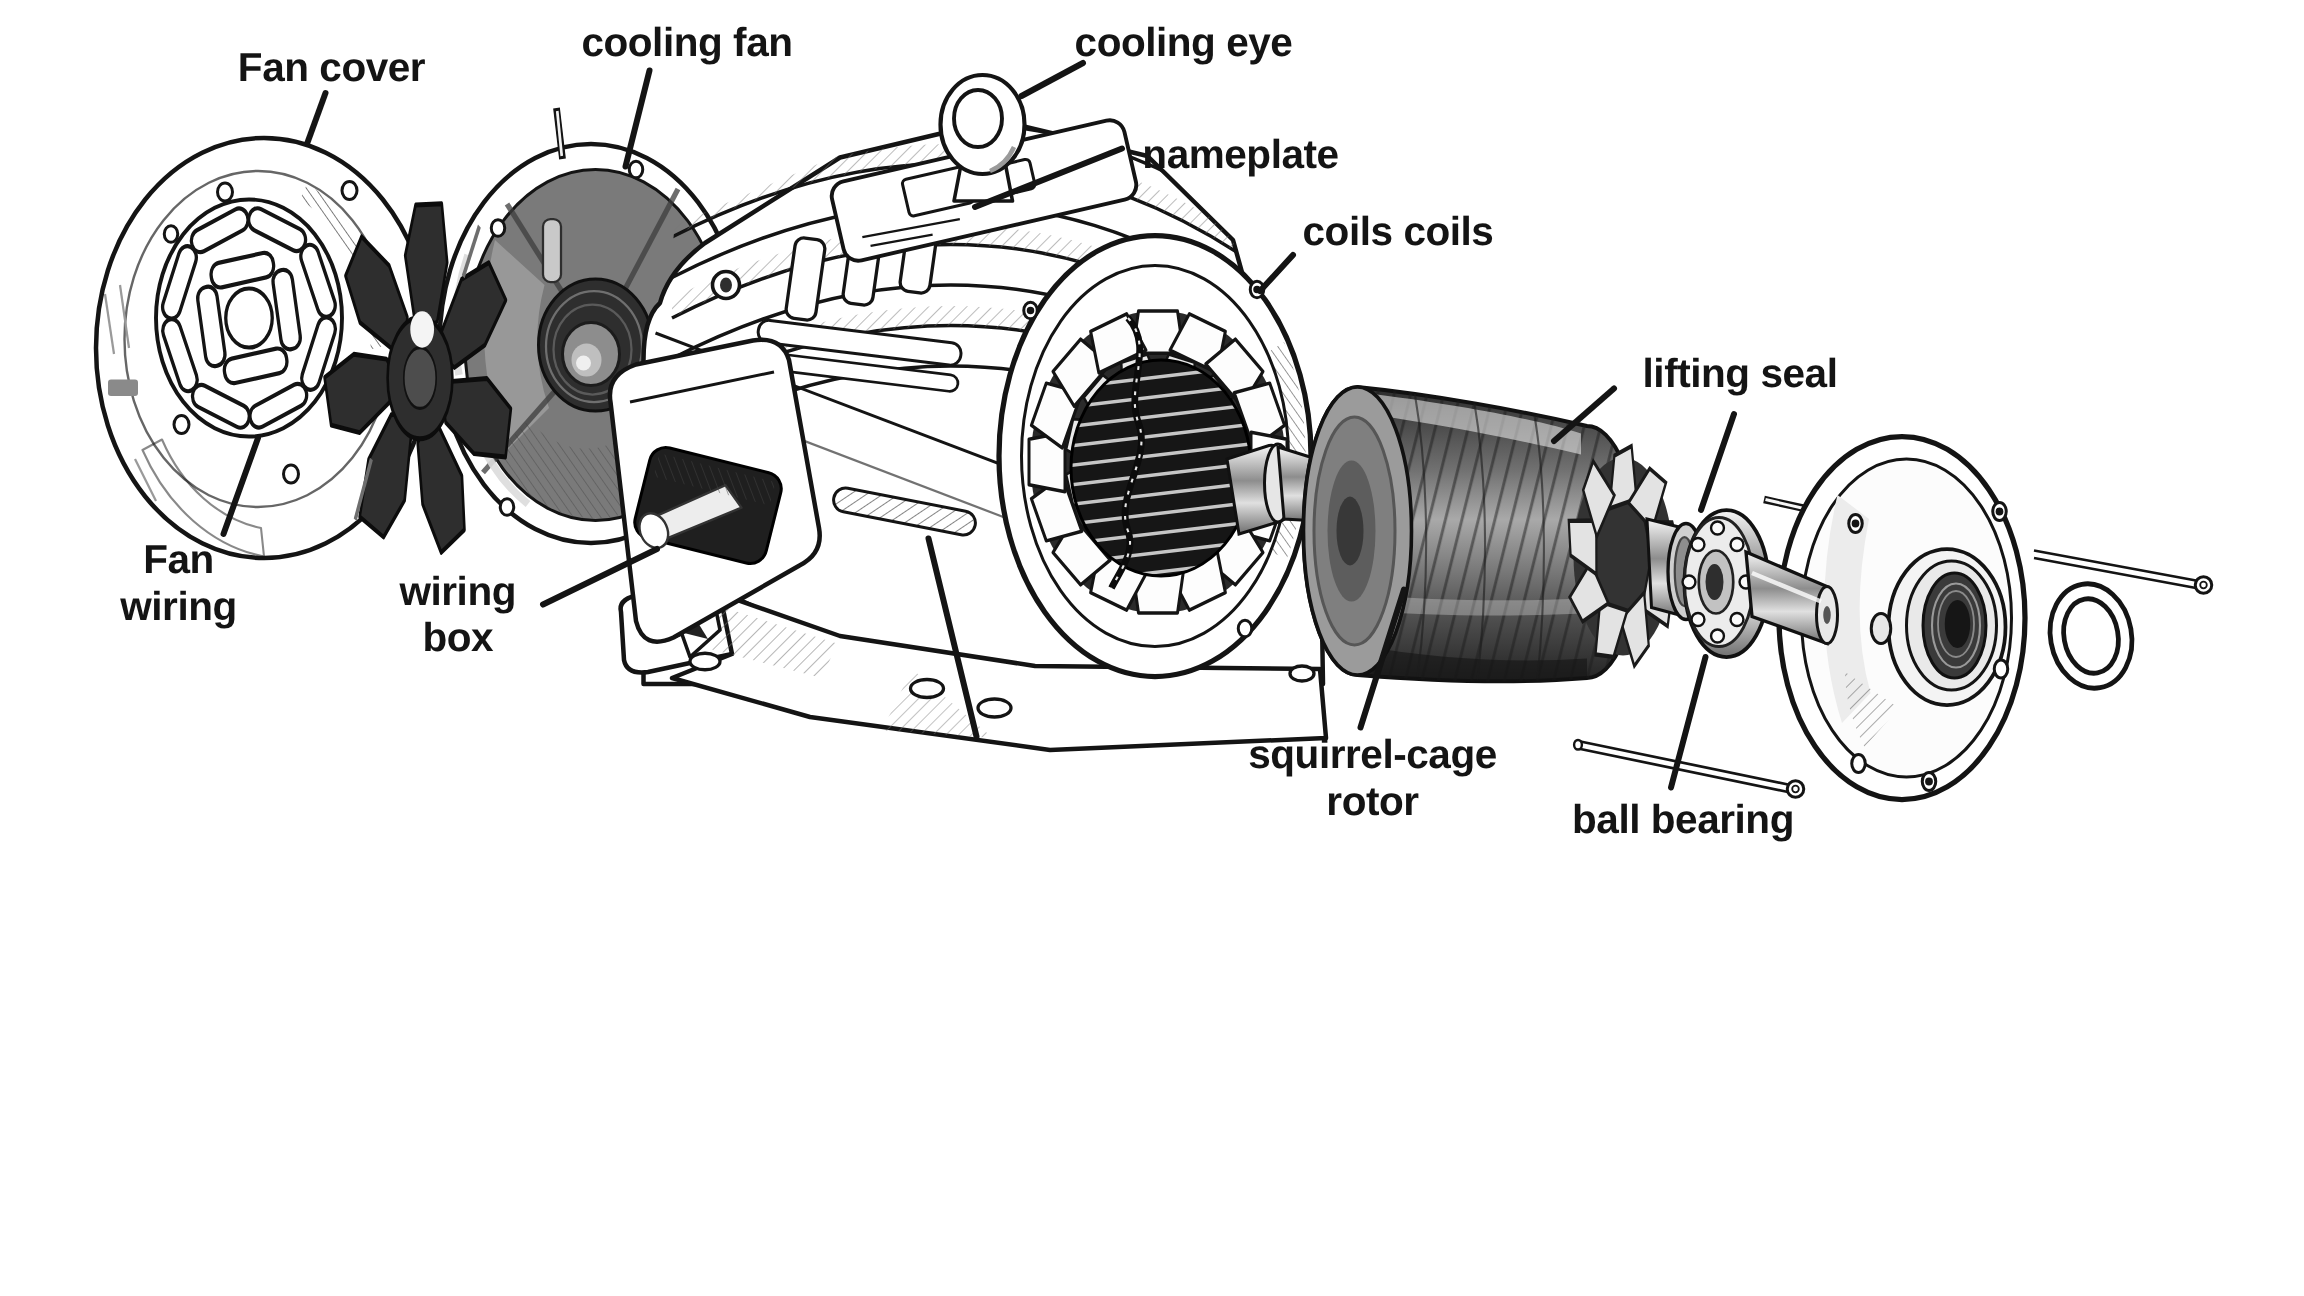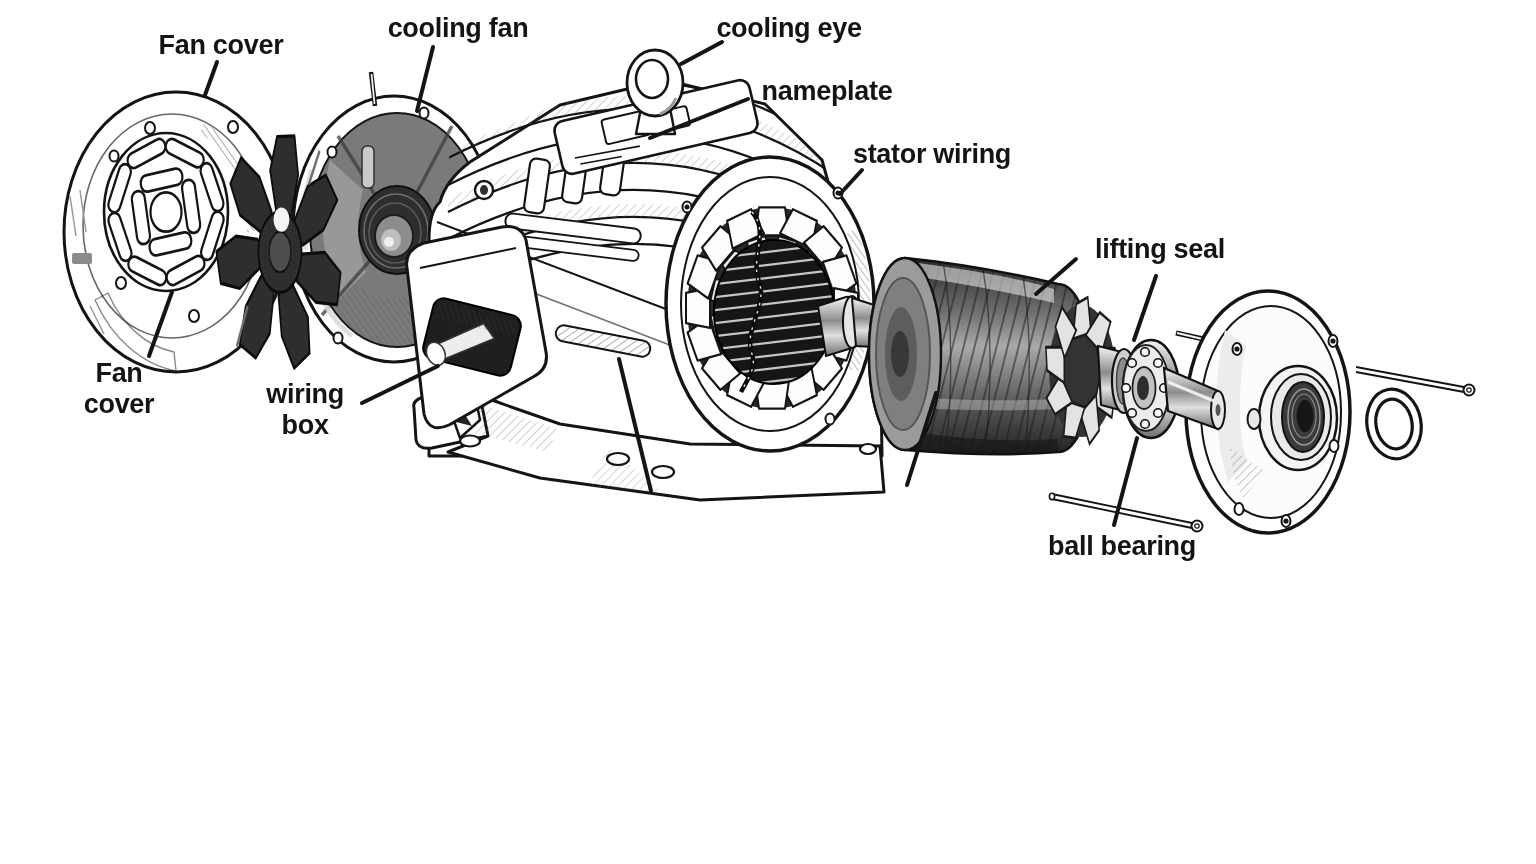--- a/index.html
+++ b/index.html
@@ -481,21 +481,23 @@
     <line x1="619" y1="359" x2="651" y2="491"></line>
     <line x1="936" y1="393" x2="907" y2="485"></line>
     <line x1="1137" y1="438" x2="1114" y2="525"></line>
     <line x1="172" y1="292" x2="149" y2="356"></line>
   </g>
 </svg>
 
 <div class="lbl" style="left:221px;top:30px">Fan cover</div>
 <div class="lbl" style="left:458px;top:13px">cooling fan</div>
 <div class="lbl" style="left:789px;top:13px">cooling eye</div>
-<div class="lbl" style="left:827px;top:76px">nameplate</div>
-<div class="lbl" style="left:932px;top:139px">stator wiring</div>
+<div class="lbl" style="left:827px;top:88px">nameplate</div>
+<div class="lbl" style="left:932px;top:139px">coils coils</div>
 <div class="lbl" style="left:1160px;top:234px">lifting seal</div>
 <div class="lbl right" style="left:344px;top:379px">wiring
 box</div>
+<div class="lbl" style="left:915px;top:488px">squirrel-cage
+rotor</div>
 <div class="lbl" style="left:1122px;top:531px">ball bearing</div>
 <div class="lbl" style="left:119px;top:358px">Fan
-cover</div>
+wiring</div>
 </div>
 
 </body></html>

